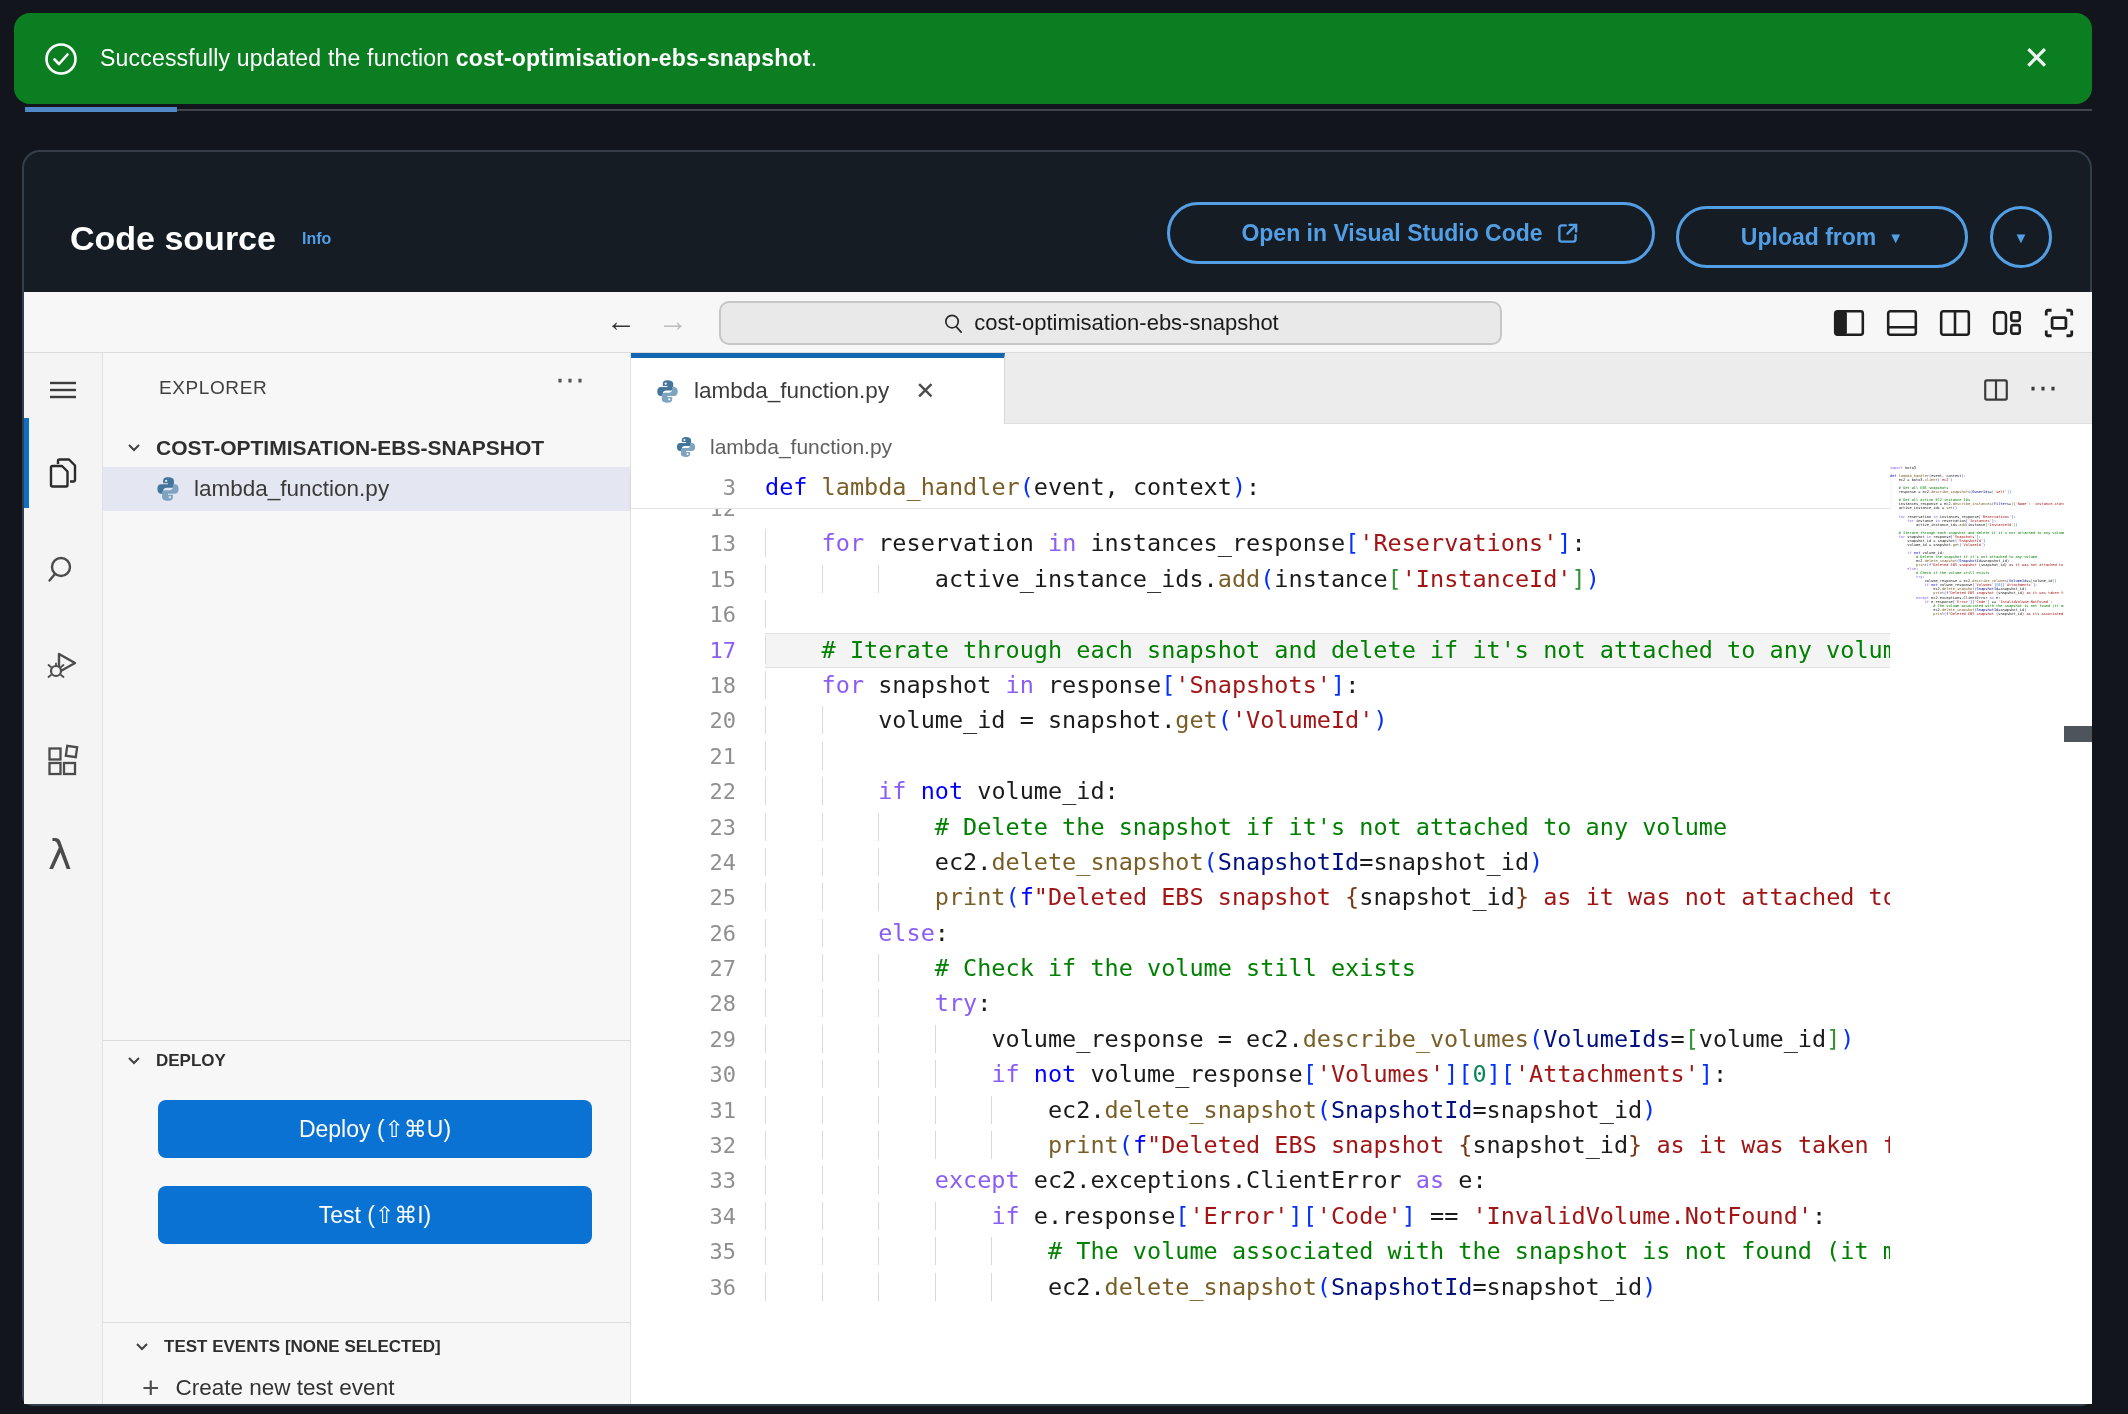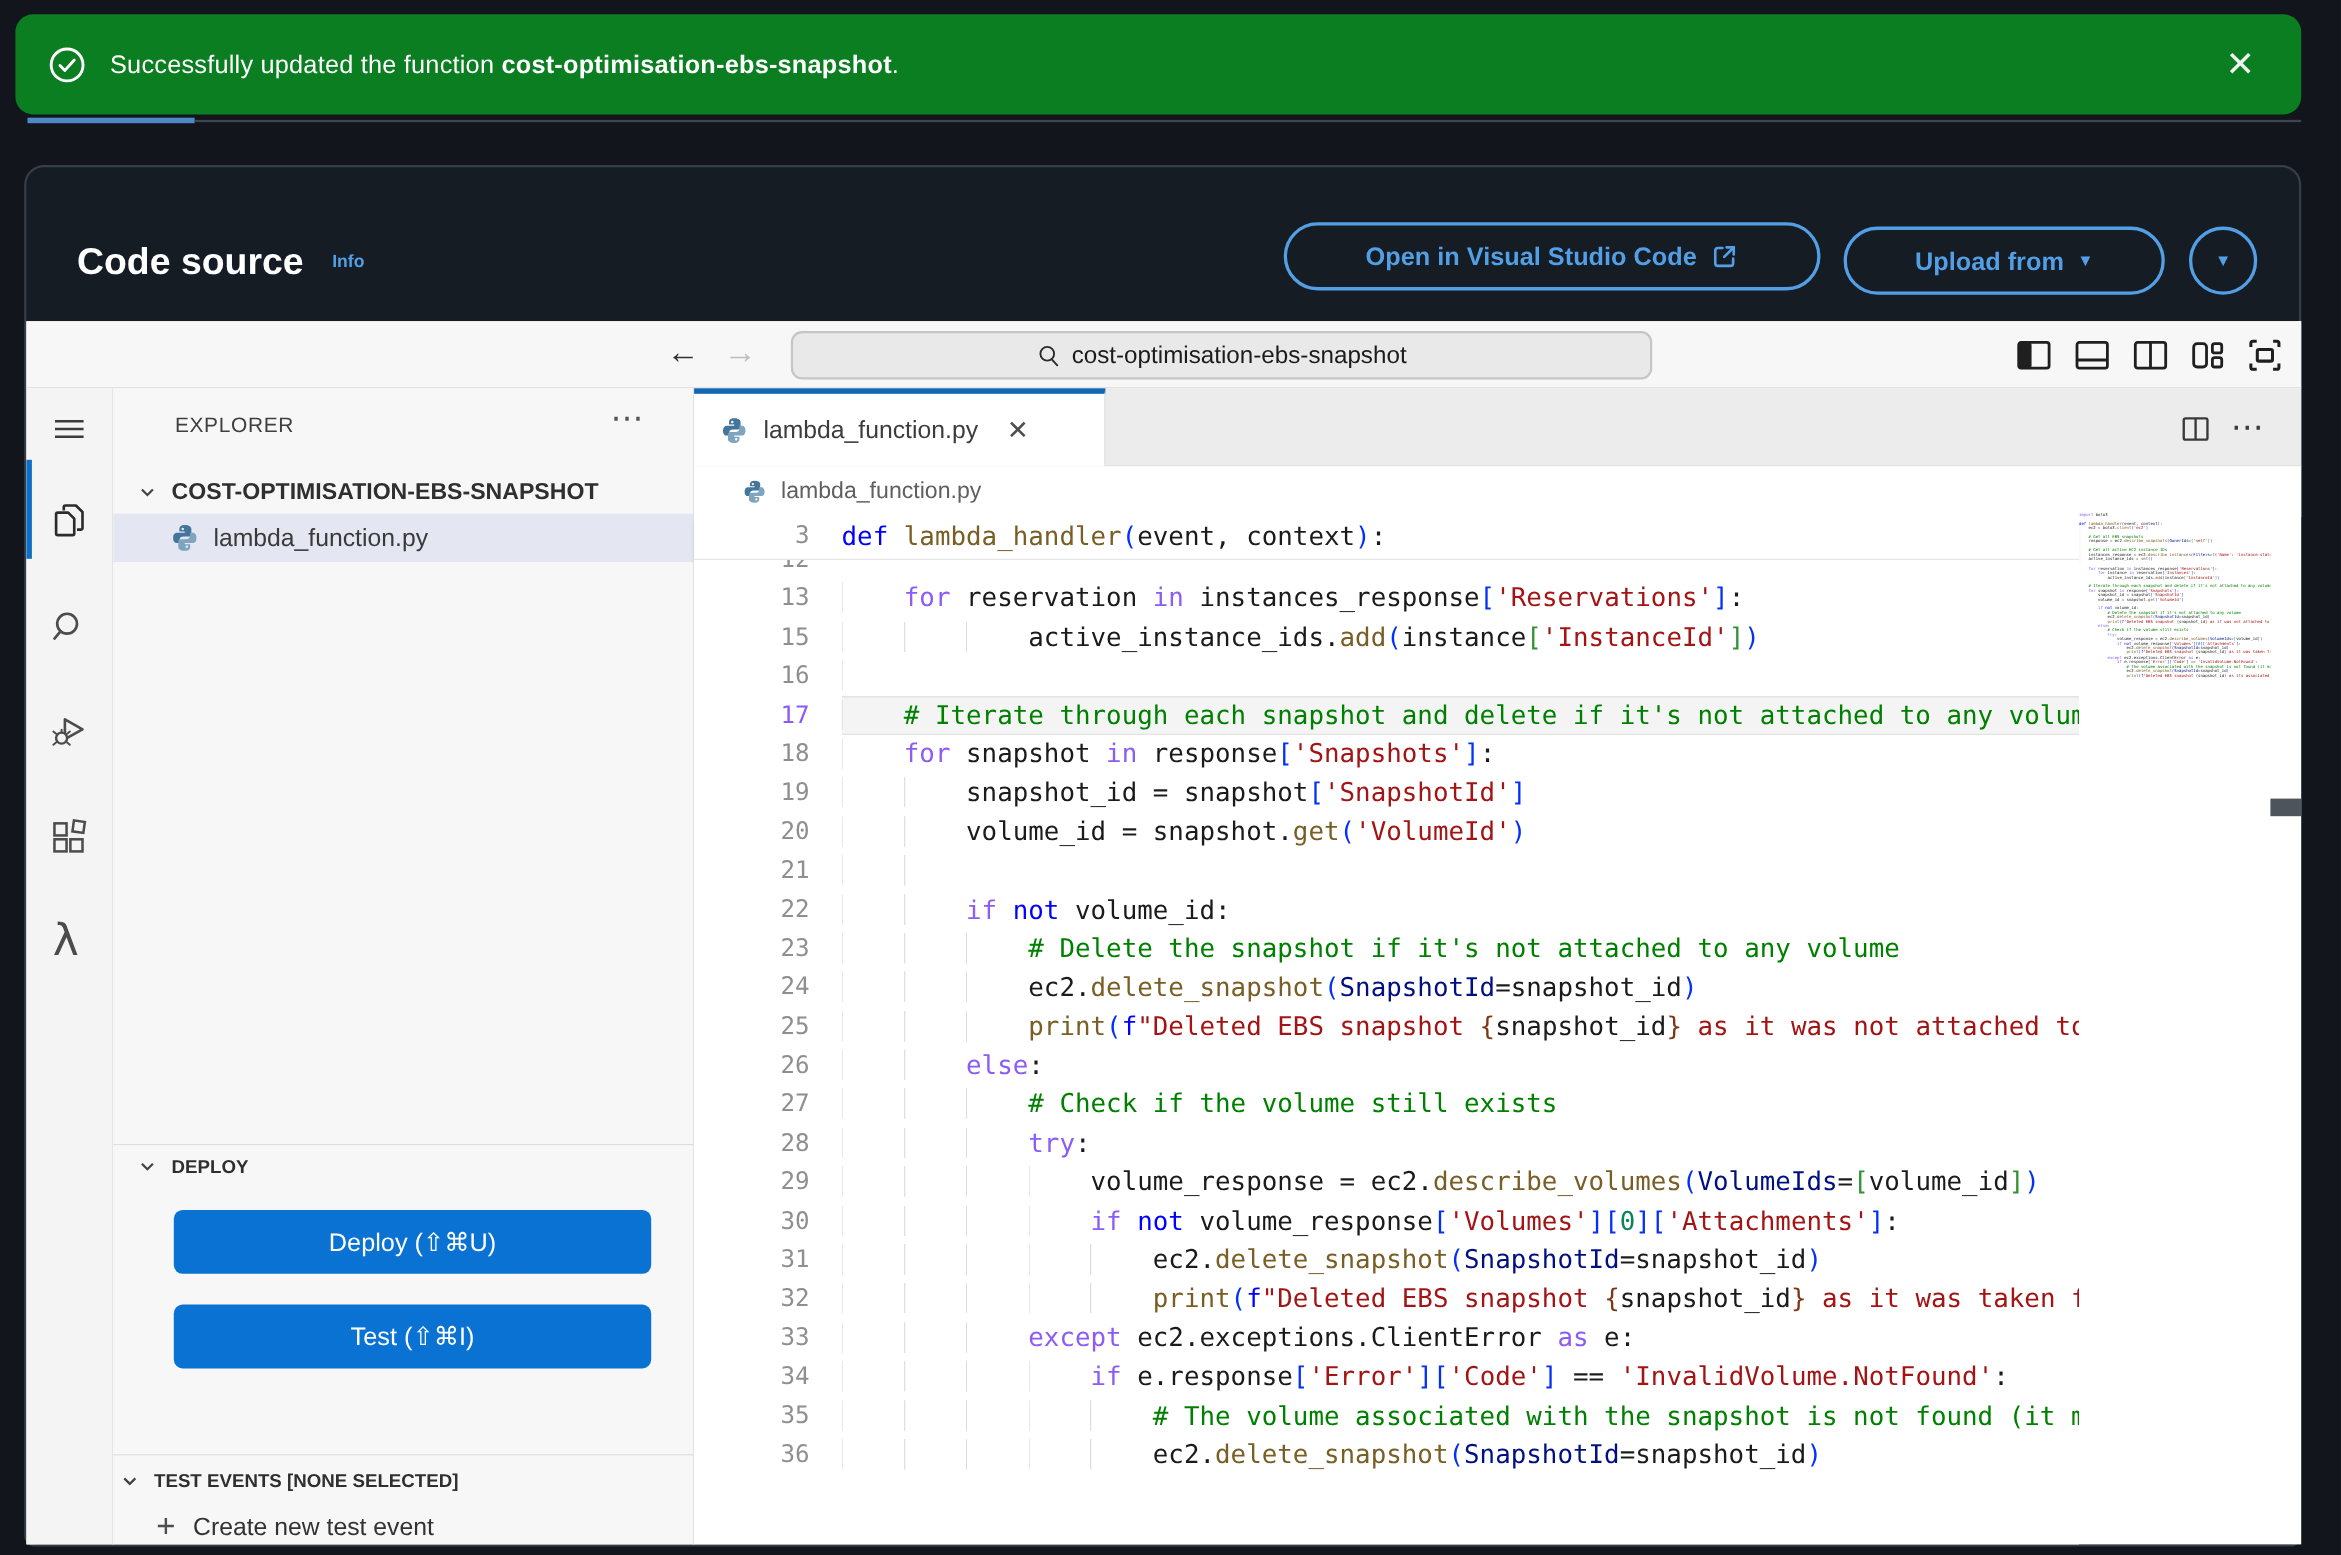--- a/index.html
+++ b/index.html
@@ -225,21 +225,21 @@
   <div class="abs treerow" style="left:124px;top:1044px;height:34px;">
     <svg width="20" height="20" viewBox="0 0 20 20">
       <path d="M5 7l5 5 5-5" fill="none" stroke="#424242" stroke-width="2"></path>
     </svg>
     <span class="sec-label" style="margin-left:12px;">DEPLOY</span>
   </div>
   <button class="abs bluebtn" style="top:1100px;">Deploy (⇧⌘U)</button>
   <button class="abs bluebtn" style="top:1186px;">Test (⇧⌘I)</button>
 
   <div class="abs divider" style="left:103px;top:1322px;width:527px;"></div>
-  <div class="abs treerow" style="left:108px;top:1330px;height:34px;">
+  <div class="abs treerow" style="left:132px;top:1330px;height:34px;">
     <svg width="20" height="20" viewBox="0 0 20 20">
       <path d="M5 7l5 5 5-5" fill="none" stroke="#424242" stroke-width="2"></path>
     </svg>
     <span class="sec-label" style="margin-left:12px;">TEST EVENTS [NONE SELECTED]</span>
   </div>
   <div class="abs create-row" style="left:142px;top:1368px;height:40px;">
     <span class="plus">+</span>
     <span class="create-label">Create new test event</span>
   </div>
 
@@ -287,24 +287,20 @@
         <span class="gut">16</span>
         <span class="ctext"><span class="tok-i">    </span></span>
       </div>
       <div class="crow cur">
         <span class="gut">17</span>
         <span class="ctext"><span class="tok-i">    </span><span class="tok-c"># Iterate through each snapshot and delete if it's not attached to any volume</span></span>
       </div>
       <div class="crow">
         <span class="gut">18</span>
         <span class="ctext"><span class="tok-i">    </span><span class="tok-k">for</span><span class="tok-d"> snapshot </span><span class="tok-k">in</span><span class="tok-d"> response</span><span class="tok-p1">[</span><span class="tok-s">'Snapshots'</span><span class="tok-p1">]</span><span class="tok-d">:</span></span>
-      </div>
-      <div class="crow">
-        <span class="gut">19</span>
-        <span class="ctext"><span class="tok-i">    </span><span class="tok-i">    </span><span class="tok-d">snapshot_id = snapshot</span><span class="tok-p1">[</span><span class="tok-s">'SnapshotId'</span><span class="tok-p1">]</span></span>
       </div>
       <div class="crow">
         <span class="gut">20</span>
         <span class="ctext"><span class="tok-i">    </span><span class="tok-i">    </span><span class="tok-d">volume_id = snapshot.</span><span class="tok-f">get</span><span class="tok-p1">(</span><span class="tok-s">'VolumeId'</span><span class="tok-p1">)</span></span>
       </div>
       <div class="crow">
         <span class="gut">21</span>
         <span class="ctext"><span class="tok-i">    </span><span class="tok-i">    </span></span>
       </div>
       <div class="crow">

